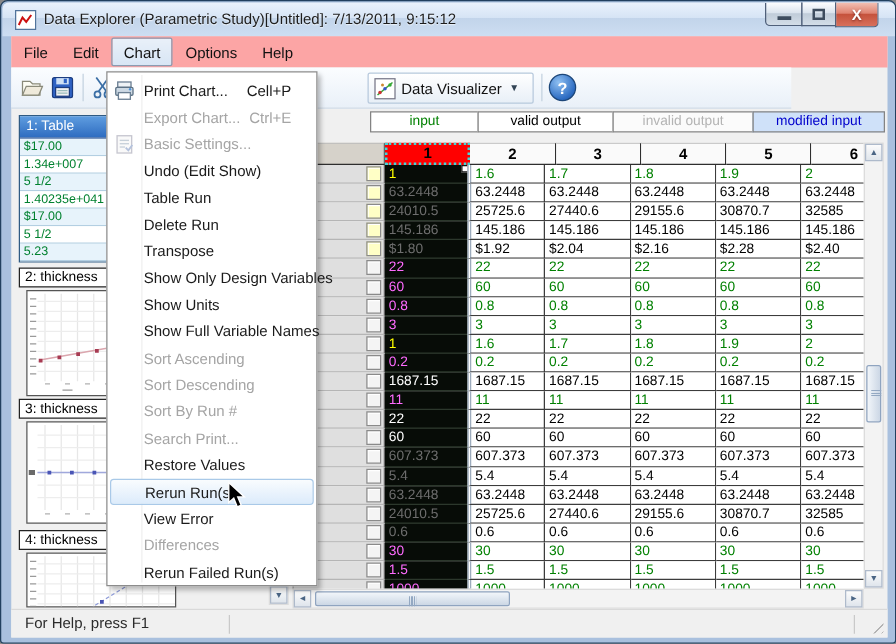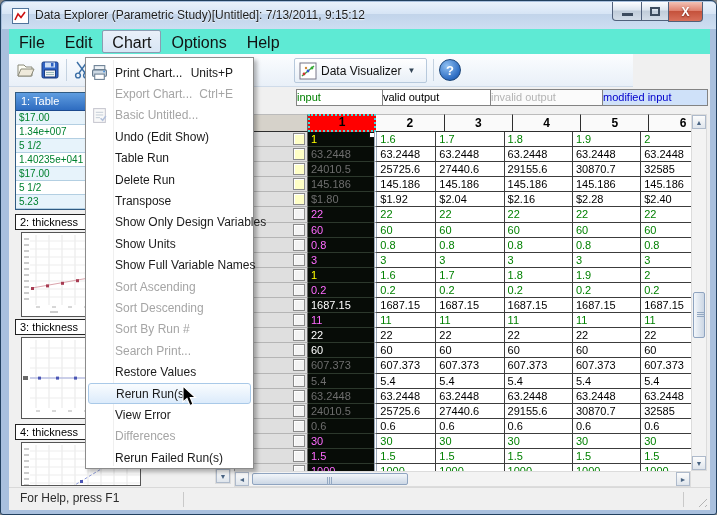--- a/index.html
+++ b/index.html
@@ -13,34 +13,34 @@
   .wb{height:19px;border:1px solid #50607a;border-top:none;background:linear-gradient(#fdfeff,#dbe4ee 45%,#c0ccd9 50%,#d3dde8);display:flex;align-items:center;justify-content:center;margin-left:-1px}
   .wb.min{width:30px;border-radius:0 0 0 4px}
   .wb.max{width:28px}
   .wb.close{width:35px;height:20px;background:linear-gradient(#f3c1b4,#df8270 45%,#c5523c 50%,#d8705b);border-radius:0 0 4px 0}
   .glyph-min{width:11px;height:3px;background:#3d4c5e;margin-top:7px}
   .glyph-max{width:10px;height:9px;border:2px solid #3d4c5e;background:transparent}
   .glyph-close{color:#fff;font-weight:bold;font-size:12px;text-shadow:0 1px 2px rgba(60,0,0,.6)}
   
   .content{position:absolute;left:8px;top:28px;width:701px;height:481px;background:#f0f0f0}
   
-  #menubar{position:absolute;left:0;top:0;width:701px;height:25px;background:#5eead4;font-size:16px;line-height:23px}
+  #menubar{position:absolute;left:0;top:0;width:701px;height:25px;background:#fca5a5;font-size:12px;line-height:23px}
   .menu-item{display:inline-block;padding:0 9px;height:23px;margin-top:1px;color:#111;border:1px solid transparent}
   .menu-item.pressed{border:1px solid #8a9cb2;border-radius:2px;background:linear-gradient(#e9f0f9,#d8e6f5)}
   
   #toolbar{position:absolute;left:0;top:25px;width:624px;height:33px;background:linear-gradient(#fbfdff,#e9f0f8);border-bottom:1px solid #cfdbe9}
   .tb-icon{position:absolute;top:6px;width:20px;height:20px}
   .tb-sep{position:absolute;top:5px;width:1px;height:22px;background:#c4d2e0}
   .dv-btn{position:absolute;left:285px;top:4px;width:133px;height:25px;border:1px solid #b7c9dc;border-radius:2px;background:linear-gradient(#ffffff,#e8eff7);display:flex;align-items:center;font-size:12px;color:#111}
   .dv-btn svg{margin:0 4px 0 4px}
   .dv-caret{margin-left:6px;font-size:8px;color:#345}
   .help-btn{position:absolute;left:430px;top:5px;width:22px;height:22px;border-radius:50%;background:radial-gradient(circle at 35% 30%,#8fc0f2,#2d6cc2 70%,#1c4e96);color:#fff;font-weight:bold;font-size:13px;text-align:center;line-height:21px;border:1px solid #1c4679}
   
   #legend{position:absolute;left:0;top:60px;width:701px;height:17px}
-  .legend-cell{position:absolute;top:0;height:17px;border:1px solid #838383;font-size:11px;line-height:15px;background:#fff}
+  .legend-cell{position:absolute;top:0;height:17px;border:1px solid #838383;font-size:11px;text-align:center;line-height:15px;background:#fff}
   .lc0{left:287px;width:87px}.lc1{left:373px;width:109px}.lc2{left:481px;width:113px}.lc3{left:593px;width:106px}
   
   #panel1{position:absolute;left:6px;top:63px;width:198px;border:1px solid #2f5a82;background:#fff}
   .p1-head{background:linear-gradient(#5f9de0,#2e6cc0);color:#fff;font-size:11px;height:18px;line-height:17px;padding-left:5px;border-bottom:1px solid #1c4a8e}
   .s-row{height:14px;font-size:10px;color:#00812f;line-height:13px;padding-left:3px;background:#e7f3fb;border-bottom:1px solid #b3cfe2;white-space:nowrap;overflow:hidden}
   .s-row.alt{background:#ffffff}
   .p-label{position:absolute;left:6px;width:198px;height:16px;background:#fff;border:1px solid #222;font-size:11px;line-height:14px;padding-left:4px;color:#000}
   .chart-box{position:absolute;left:12px;width:120px;border:1px solid #555;background:#fff;overflow:hidden}
   #c2{top:203px;height:85px}
   #c3{top:308px;height:82px}
@@ -621,38 +621,38 @@
         <div class="mi">
           <span class="mi-icon">
             <svg width="17" height="17" viewBox="0 0 16 16">
               <rect x="3" y="1.5" width="10" height="4" fill="#eef2f6" stroke="#6b7f93"></rect>
               <rect x="1.5" y="5.5" width="13" height="6" rx="1" fill="#cdd9e4" stroke="#5d7285"></rect>
               <rect x="3.5" y="9.5" width="9" height="5" fill="#ffffff" stroke="#6b7f93"></rect>
               <circle cx="12.3" cy="7" r="0.9" fill="#4a90d9"></circle>
             </svg>
           </span>
           <span class="mi-label">Print Chart...</span>
-          <span class="mi-short">Units+P</span>
+          <span class="mi-short">Cell+P</span>
         </div>
         <div class="mi disabled">
           <span class="mi-icon"></span>
           <span class="mi-label">Export Chart...</span>
           <span class="mi-short">Ctrl+E</span>
         </div>
         <div class="mi disabled">
           <span class="mi-icon">
             <svg width="17" height="17" viewBox="0 0 16 16" opacity="0.55">
               <rect x="2.5" y="1.5" width="11" height="13" fill="#f5f5f5" stroke="#99a"></rect>
               <line x1="4.5" y1="5" x2="11.5" y2="5" stroke="#9ab"></line>
               <line x1="4.5" y1="7.5" x2="11.5" y2="7.5" stroke="#9ab"></line>
               <line x1="4.5" y1="10" x2="8.5" y2="10" stroke="#9ab"></line>
               <polyline points="9,10.5 11,12.5 14,8.5" fill="none" stroke="#7791c0" stroke-width="1.4"></polyline>
             </svg>
           </span>
-          <span class="mi-label">Basic Untitled...</span>
+          <span class="mi-label">Basic Settings...</span>
           <span class="mi-short"></span>
         </div>
         <div class="mi">
           <span class="mi-icon"></span>
           <span class="mi-label">Undo (Edit Show)</span>
           <span class="mi-short"></span>
         </div>
         <div class="mi">
           <span class="mi-icon"></span>
           <span class="mi-label">Table Run</span>

